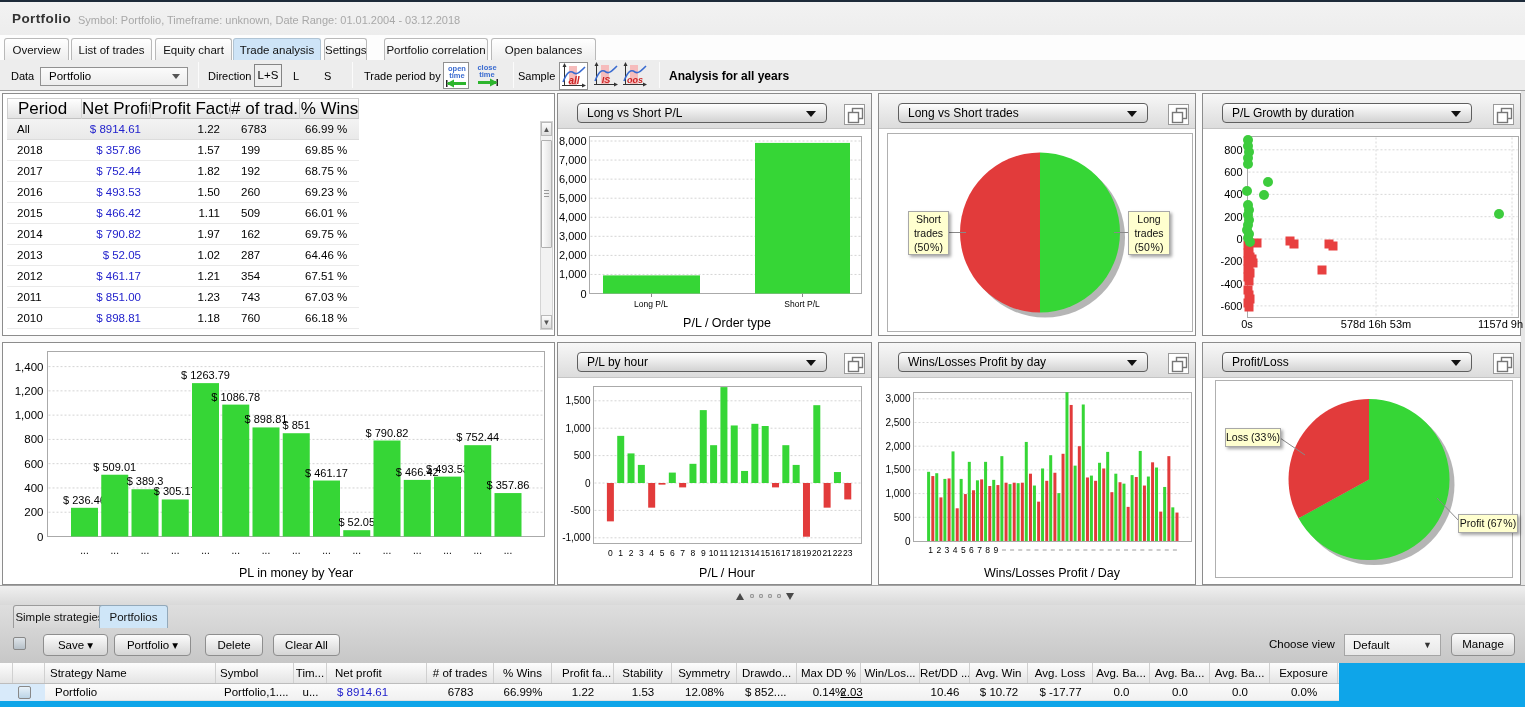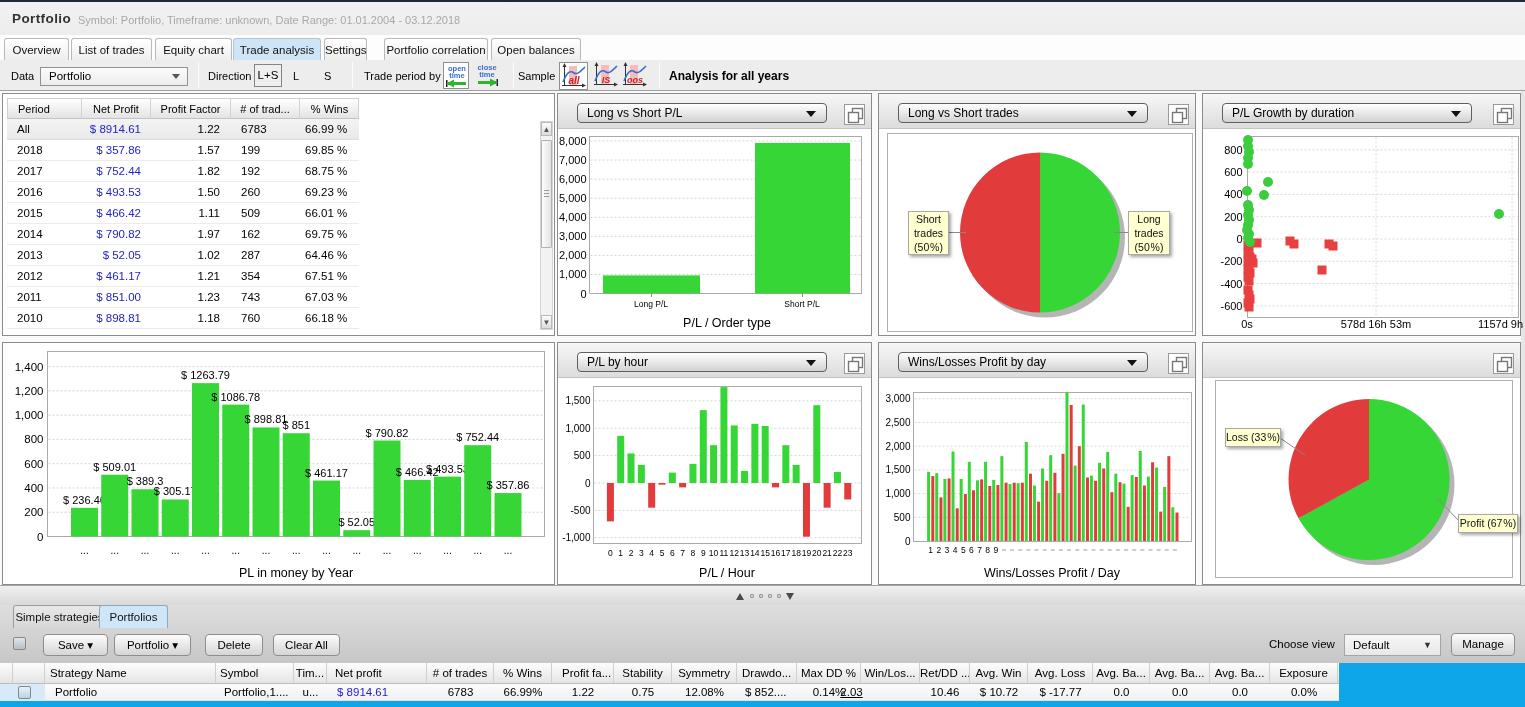--- a/index.html
+++ b/index.html
@@ -20,21 +20,21 @@
 .panel { position:absolute; background:#fff; border:1px solid #8c8c8c; }
 .phead { position:absolute; left:0; top:0; right:0; height:35px; background:linear-gradient(#f7f7f7,#dcdcdc); border-bottom:1px solid #c4c4c4; }
 .pdd { position:absolute; left:19px; top:9px; width:250px; height:20px; border:1px solid #5f5f5f; border-radius:4px; background:linear-gradient(#ffffff,#d2d2d2); font-size:12px; line-height:18px; padding-left:9px; color:#000; }
 .pdd .arr { position:absolute; right:10px; top:7px; width:0; height:0; border-left:5px solid transparent; border-right:5px solid transparent; border-top:6px solid #111; }
 .copybtn { position:absolute; top:10px; width:21px; height:21px; background:#fff; border:1px solid #9a9a9a; }
 .innerbox { position:absolute; background:#fff; border:1px solid #b0b0b0; }
 .plabel { position:absolute; background:#ffffcf; border:1px solid #a8a8a8; box-shadow:2px 2px 3px rgba(0,0,0,0.35); font-size:10.5px; color:#111; text-align:center; z-index:6; }
 
 #t1 { position:absolute; left:4px; top:4px; width:352px; }
 #t1 .hrow { position:relative; height:21px; background:linear-gradient(#ffffff,#e3e3e3); border:1px solid #cfcfcf; border-bottom:1px solid #c3c3c3; }
-#t1 .hc { position:absolute; top:0; height:20px; line-height:20px; font-size:11px; color:#000; text-align:center; border-right:1px solid #d2d2d2; overflow:hidden; }
+#t1 .hc { position:absolute; top:0; height:20px; line-height:20px; font-size:17px; color:#000; text-align:center; border-right:1px solid #d2d2d2; overflow:hidden; }
 #t1 .row { position:relative; height:21px; border-bottom:1px solid #ebebeb; background:#fff; }
 #t1 .row.sel { background:linear-gradient(#f3f3f3,#e9e9e9); border-bottom:1px solid #dcdcdc; }
 #t1 .c { position:absolute; top:0; height:20px; line-height:20px; font-size:11.5px; color:#000; }
 .money { color:#2222cc; }
 #t1 .c.money { color:#2222cc; }
 
 .sb { position:absolute; width:15px; background:#f2f2f2; border:1px solid #d4d4d4; }
 .sbbtn { position:absolute; left:0; width:13px; height:15px; background:linear-gradient(#fcfcfc,#dddddd); border:1px solid #b9b9b9; color:#555; font-size:8px; text-align:center; line-height:14px; }
 .sbthumb { position:absolute; left:0; width:13px; background:linear-gradient(90deg,#fdfdfd,#e3e3e3); border:1px solid #b0b0b0; border-radius:1px; }
 
@@ -56,21 +56,21 @@
     <span class="t">Portfolio</span>
     <span class="s">Symbol: Portfolio, Timeframe: unknown, Date Range: 01.01.2004 - 03.12.2018</span>
   </div>
 <div id="tabrow" class="abs">
     <div class="tab" style="left:4px;width:65px;">Overview</div>
     <div class="tab" style="left:71px;width:81px;">List of trades</div>
     <div class="tab" style="left:155px;width:77px;">Equity chart</div>
     <div class="tab active" style="left:233px;width:88px;">Trade analysis</div>
     <div class="tab" style="left:324px;width:43px;">Settings</div>
     <div class="tab" style="left:384px;width:104px;">Portfolio correlation</div>
-    <div class="tab" style="left:491px;width:90px;">Open balances</div>
+    <div class="tab" style="left:491px;width:105px;">Open balances</div>
   </div>
 <div id="toolbar" class="abs">
     <span class="tlabel" style="left:11px;">Data</span>
     <div class="dataselect">Portfolio<span class="arr"></span></div>
     <div class="tsep" style="left:198px;"></div>
     <span class="tlabel" style="left:208px;">Direction</span>
     <div style="position:absolute;left:254px;top:4px;width:28px;height:23px;border:1px solid #848484;background:#efefef;font-size:11.5px;text-align:center;line-height:21px;">L+S</div>
     <span class="tlabel" style="left:293px;">L</span>
     <span class="tlabel" style="left:324px;">S</span>
     <div class="tsep" style="left:352px;"></div>
@@ -254,20 +254,21 @@
     <div class="phead">
       <div class="pdd">Wins/Losses Profit by day<span class="arr"></span></div>
       <div class="copybtn" style="left:289px;"><svg width="21" height="21">
           <rect x="7.5" y="3.5" width="10" height="10" fill="#fff" stroke="#777" stroke-width="1.4"></rect>
           <rect x="3.5" y="7.5" width="10" height="10" fill="#fff" stroke="#777" stroke-width="1.4"></rect>
         </svg></div>
     </div>
   </div>
 <div class="panel" style="left:1202px;top:342px;width:319px;height:243px;">
     <div class="phead">
+      <div class="pdd">Profit/Loss<span class="arr"></span></div>
       <div class="copybtn" style="left:290px;"><svg width="21" height="21">
           <rect x="7.5" y="3.5" width="10" height="10" fill="#fff" stroke="#777" stroke-width="1.4"></rect>
           <rect x="3.5" y="7.5" width="10" height="10" fill="#fff" stroke="#777" stroke-width="1.4"></rect>
         </svg></div>
     </div>
     <div class="innerbox" style="left:12px;top:37px;width:298px;height:198px;"></div>
   </div>
 <div class="plabel" style="left:1225px;top:428px;width:56px;height:19px;line-height:17px;">Loss (33 %)</div>
 <div class="plabel" style="left:1458px;top:514px;width:60px;height:19px;line-height:17px;">Profit (67 %)</div>
 <div style="position:absolute;left:1521px;top:91px;width:4px;height:494px;background:#e6e6e6;"></div>
@@ -650,21 +651,21 @@
     <div id="btr">
       <div style="position:absolute;left:0;top:0;width:45px;height:17px;background:#d8eafa;"></div>
       <div class="cb" style="left:18px;top:2px;width:13px;height:13px;background:linear-gradient(#e8f2fa,#bcd4e6);"></div>
       <div class="c" style="left:45px;width:171px;text-align:left;padding-left:10px;">Portfolio</div>
       <div class="c" style="left:216px;width:78px;text-align:left;padding-left:8px;">Portfolio,1....</div>
       <div class="c" style="left:294px;width:33px;">u...</div>
       <div class="c" style="left:327px;width:100px;text-align:left;padding-left:10px;color:#2222cc;">$ 8914.61</div>
       <div class="c" style="left:427px;width:67px;">6783</div>
       <div class="c" style="left:494px;width:58px;">66.99%</div>
       <div class="c" style="left:552px;width:62px;">1.22</div>
-      <div class="c" style="left:614px;width:58px;">0.75</div>
+      <div class="c" style="left:614px;width:58px;">1.53</div>
       <div class="c" style="left:672px;width:65px;">12.08%</div>
       <div class="c" style="left:737px;width:60px;text-align:left;padding-left:8px;">$ 852....</div>
       <div class="c" style="left:797px;width:64px;">0.14%</div>
       <div class="c" style="left:822px;width:59px;text-decoration:underline;">2.03</div>
       <div class="c" style="left:920px;width:50px;">10.46</div>
       <div class="c" style="left:970px;width:58px;">$ 10.72</div>
       <div class="c" style="left:1028px;width:65px;">$ -17.77</div>
       <div class="c" style="left:1093px;width:57px;">0.0</div>
       <div class="c" style="left:1150px;width:60px;">0.0</div>
       <div class="c" style="left:1210px;width:60px;">0.0</div>

